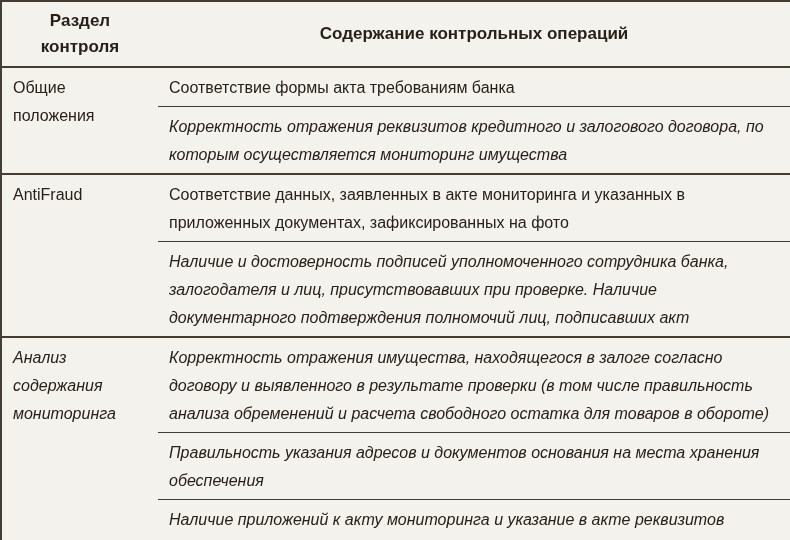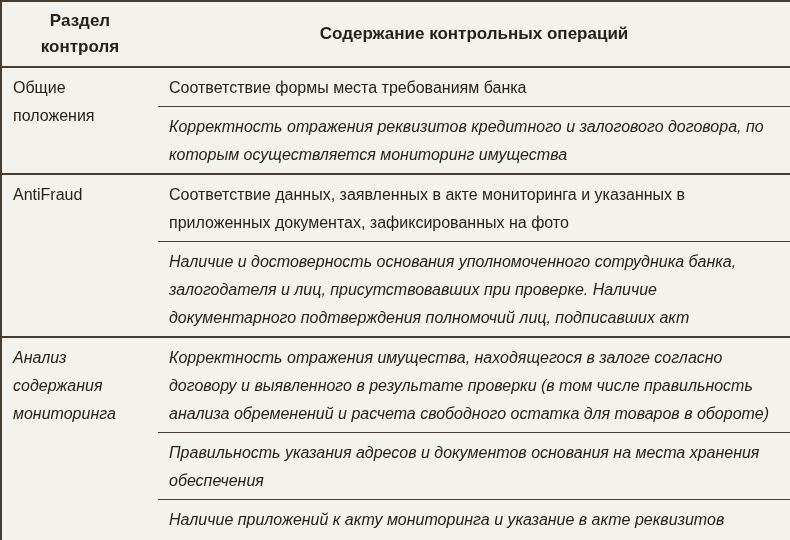--- a/index.html
+++ b/index.html
@@ -92,31 +92,31 @@
       <tr class="h-header">
         <th class="section-header">
           <span class="wrap-limit">Раздел контроля</span>
         </th>
         <th class="operations-header">Содержание контрольных операций</th>
       </tr>
     </thead>
     <tbody>
       <tr class="group-start h-38">
         <td class="section-cell" rowspan="2">Общие положения</td>
-        <td class="operation-cell">Соответствие формы места требованиям банка</td>
+        <td class="operation-cell">Соответствие формы акта требованиям банка</td>
       </tr>
       <tr class="sub-row h-65">
         <td class="operation-cell">Корректность отражения реквизитов кредитного и залогового договора, по которым осуществляется мониторинг имущества</td>
       </tr>
       <tr class="group-start h-67">
         <td class="section-cell" rowspan="2">AntiFraud</td>
         <td class="operation-cell">Соответствие данных, заявленных в акте мониторинга и указанных в приложенных документах, зафиксированных на фото</td>
       </tr>
       <tr class="sub-row h-86">
-        <td class="operation-cell">Наличие и достоверность основания уполномоченного сотрудника банка, залогодателя и лиц, присутствовавших при проверке. Наличие документарного подтверждения полномочий лиц, подписавших акт</td>
+        <td class="operation-cell">Наличие и достоверность подписей уполномоченного сотрудника банка, залогодателя и лиц, присутствовавших при проверке. Наличие документарного подтверждения полномочий лиц, подписавших акт</td>
       </tr>
       <tr class="group-start h-95">
         <td class="section-cell" rowspan="3">Анализ содержания мониторинга</td>
         <td class="operation-cell">Корректность отражения имущества, находящегося в залоге согласно договору и выявленного в результате проверки (в том числе правильность анализа обременений и расчета свободного остатка для товаров в обороте)</td>
       </tr>
       <tr class="sub-row h-60">
         <td class="operation-cell">Правильность указания адресов и документов основания на места хранения обеспечения</td>
       </tr>
       <tr class="sub-row h-65">
         <td class="operation-cell">Наличие приложений к акту мониторинга и указание в акте реквизитов документов, являющихся приложениями</td>

